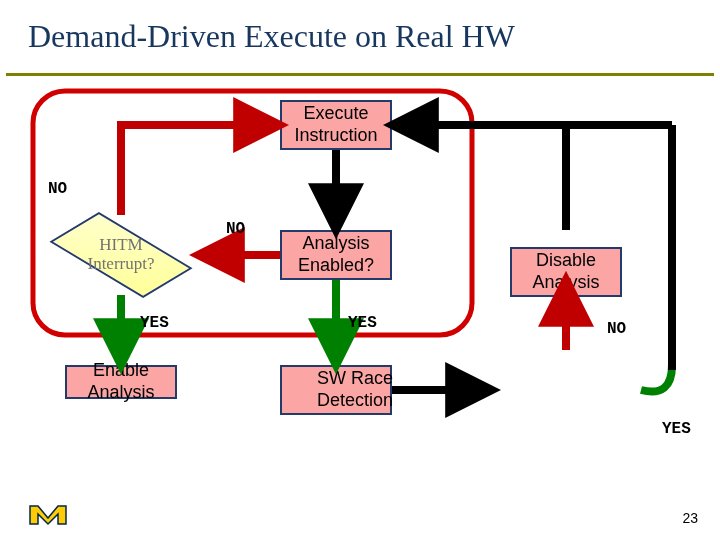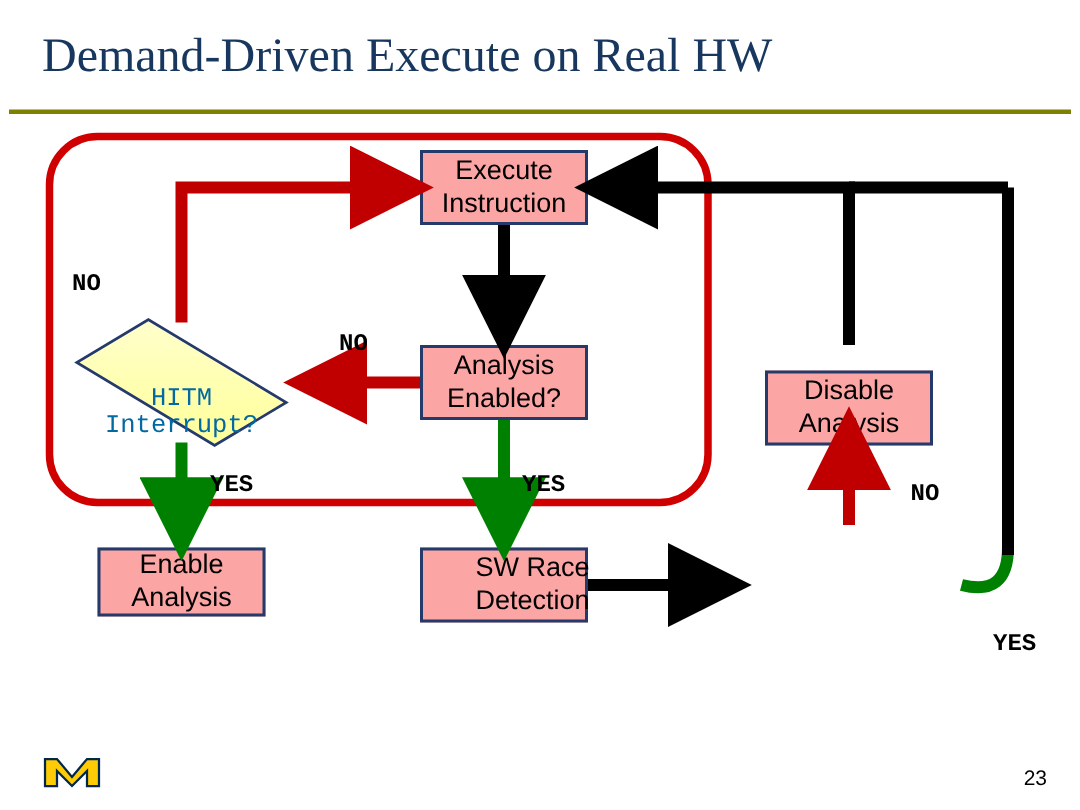--- a/index.html
+++ b/index.html
@@ -65,26 +65,26 @@
     left: 22px;
     top: 12px;
     transform: rotate(45deg) skew(-14deg, -14deg);
     border: 2px solid #243a6a;
     background: linear-gradient(135deg, #ffffcc, #ffff99);
   }
   .diamond-text {
     position: absolute;
     inset: 0;
     display: flex;
-    align-items: flex-end;
+    align-items: center;
     justify-content: center;
     text-align: center;
-    font-family: Liberation Mono, monospace;
+    font-family: Liberation Serif, serif;
     font-size: 17px;
-    color: #0369a1;
+    color: #737373;
     line-height: 1.1;
   }
   .page-num {
     position: absolute;
     right: 22px;
     bottom: 14px;
     font-family: Arial, sans-serif;
     font-size: 14px;
     color: #000;
   }
@@ -119,21 +119,21 @@
   <div class="box" style="left:280px; top:150px; width:112px; height:50px;">
     <span style="white-space:pre-line;">Analysis
 Enabled?</span>
   </div>
 
   <div class="box" style="left:510px; top:150px; width:112px; height:50px;margin-top:17px;">
     <span style="white-space:pre-line;">Disable
 Analysis</span>
   </div>
 
-  <div class="box" style="left:65px; top:285px; width:112px; height:46px;">
+  <div class="box" style="left:65px; top:285px; width:112px; height:34px;">
     <span style="white-space:pre-line;">Enable
 Analysis</span>
   </div>
 
   <div class="box" style="left:280px; top:285px; width:112px; height:50px;padding-left:44px;">
     <span style="white-space:pre-line;">SW Race
 Detection</span>
   </div>
 
   <div class="diamond" style="left:46px; top:135px;">

